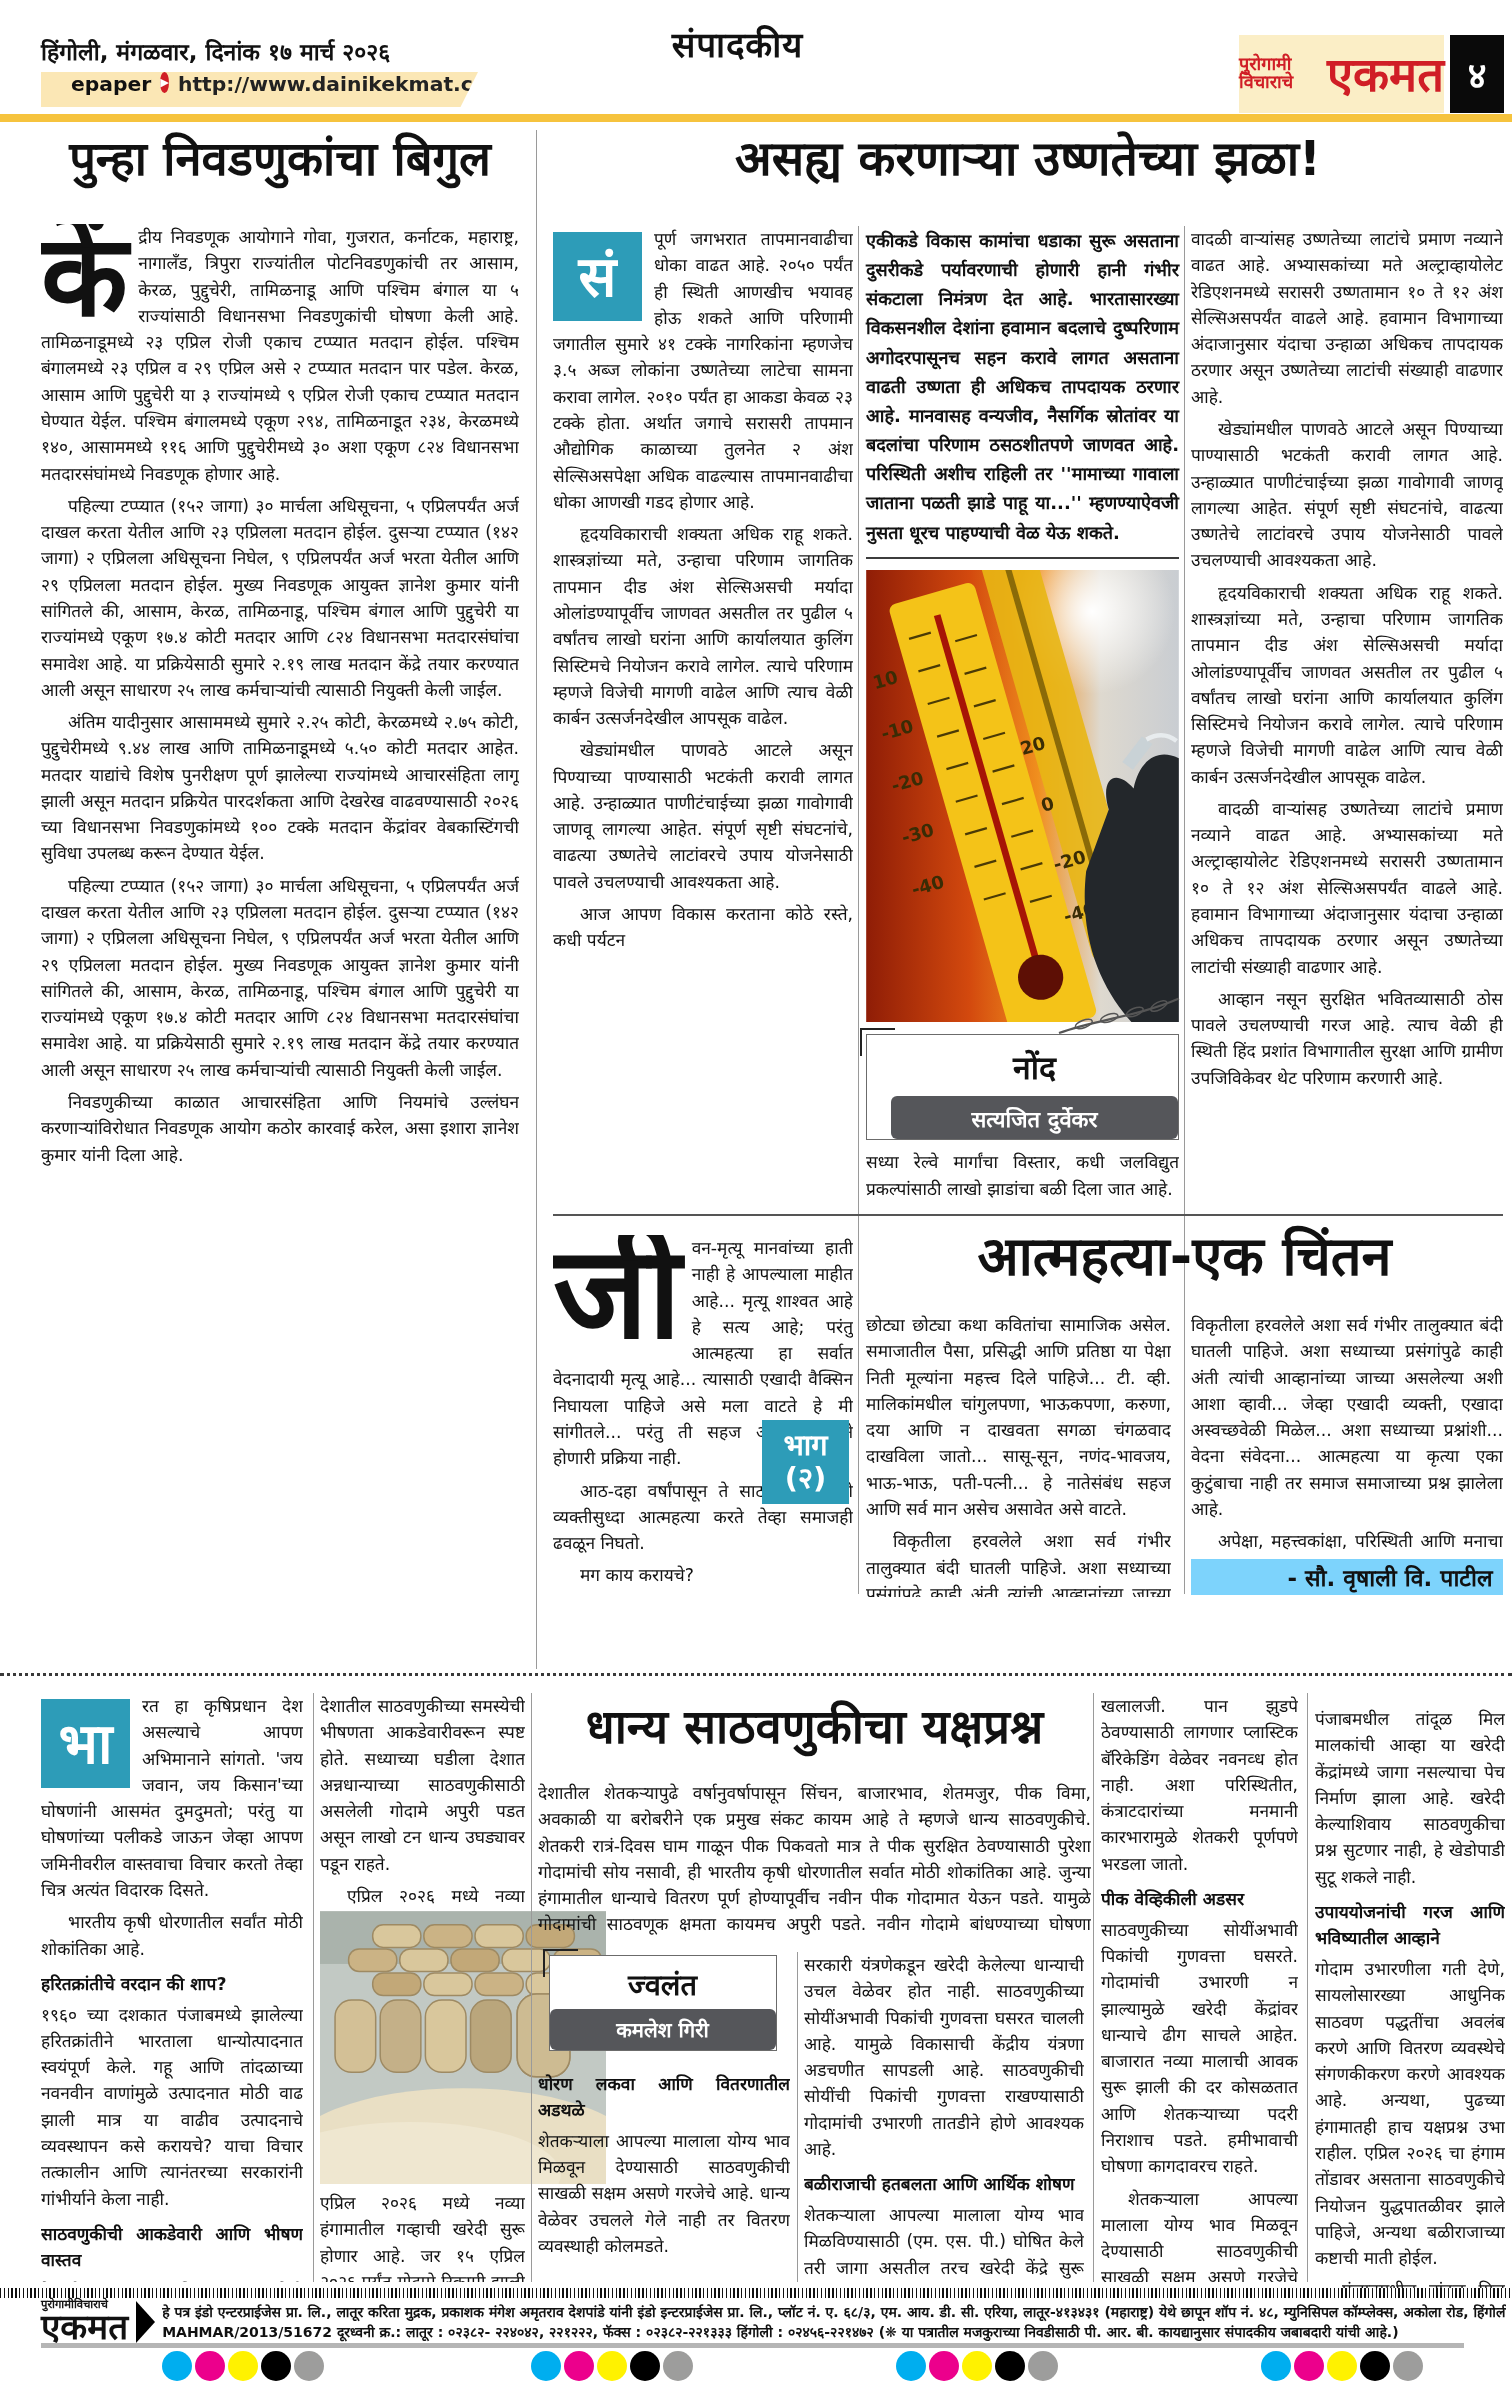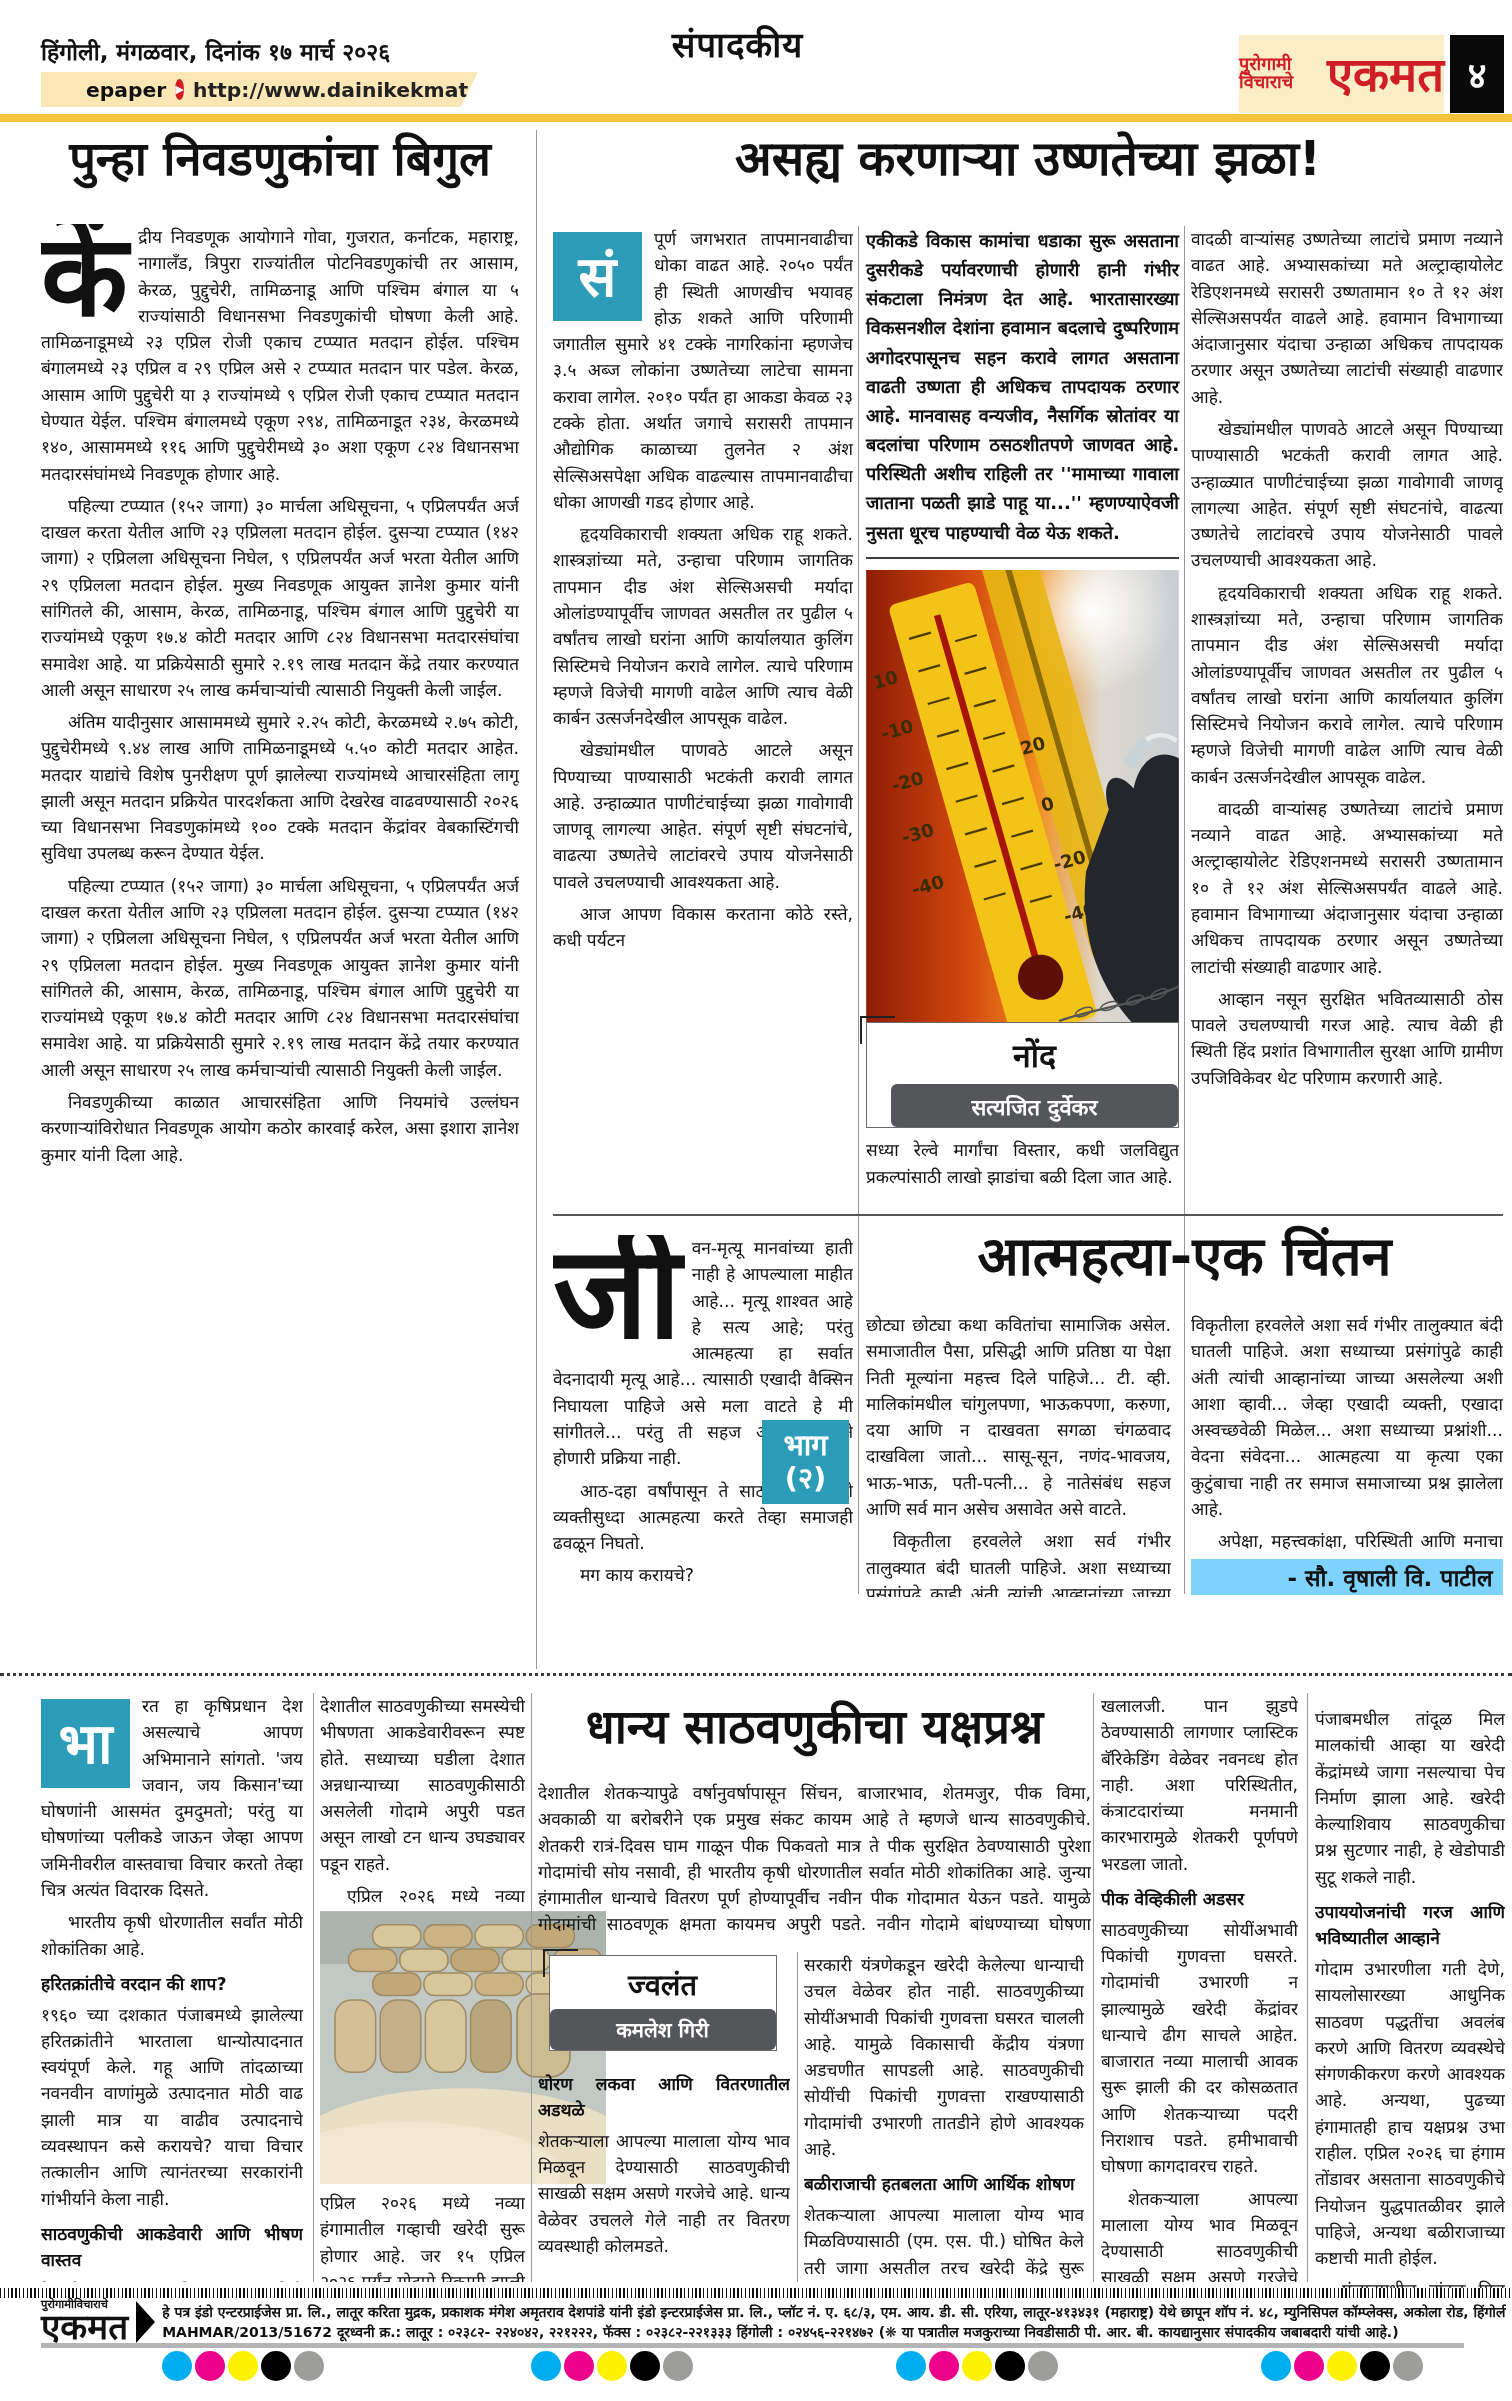--- a/index.html
+++ b/index.html
@@ -1,21 +1,21 @@
 <!DOCTYPE html>
 <html style="font-size:12px"><head>
 <meta charset="utf-8">
 <style>
   html,body{margin:0;padding:0;background:#d8d8d8;}
   .page{position:relative;width:1512px;height:2401px;background:#ffffff;
         font-family:"DejaVu Sans","Liberation Sans",sans-serif;color:#111;overflow:hidden;}
   
   .dateline{position:absolute;left:41px;top:35px;font-size:23px;font-weight:700;}
   .epaper-strip{position:absolute;left:41px;top:72px;width:437px;height:35px;background:#fbe7b5;
-        clip-path:polygon(0 0,100% 0,96% 100%,0 100%);display:flex;align-items:center;gap:9px;padding-left:45px;box-sizing:border-box;}
+        clip-path:polygon(0 0,100% 0,96% 100%,0 100%);display:flex;gap:9px;padding-left:30px;box-sizing:border-box;}
   .epaper-strip .lbl{font-size:20.3px;font-weight:700;}
   .epaper-icon{width:21px;height:21px;border-radius:50%;background:#d01e26;color:#fff;display:flex;
         align-items:center;justify-content:center;font-size:11.3px;}
   .epaper-strip .url{font-size:20.3px;font-weight:700;color:#222;text-decoration:none;}
   .section-title{position:absolute;left:504px;top:19.6px;width:467px;text-align:center;
         font-size:35px;font-weight:900;letter-spacing:0.8px;}
   .masthead{position:absolute;left:1239px;top:35px;width:205px;height:78px;background:#fbeec6;
         display:flex;flex-direction:row;align-items:center;justify-content:center;line-height:1;}
   .masthead .tag{color:#d01e26;font-size:18px;font-weight:800;margin-bottom:1.5px;}
   .masthead .name{color:#d01e26;font-size:47px;font-weight:900;}
@@ -161,21 +161,21 @@
             <text x="228" y="330">0</text>
           <text x="222" y="410">-20</text>
             <text x="216" y="480">-40</text>
         </g>
       </g>
       <path d="M415,600 L415,250 C385,235 362,255 355,290 C330,262 310,278 322,318 L292,400 C282,490 312,555 352,600 Z" fill="#23272b"></path>
       <path d="M340,255 l26,-34 14,10 -26,34 Z" fill="#c9d2d6"></path>
       <path d="M372,225 q22,-12 40,2" stroke="#eef3f5" stroke-width="6" fill="none" opacity=".8"></path>
     </svg>
 
-    <div class="notebox" style="padding-left:24px;">
+    <div class="notebox" style="margin-top:12px;padding-left:24px;">
       <svg class="branch" width="128" height="48" viewBox="0 0 170 64">
         <path d="M5,56 C55,38 110,34 165,10" stroke="#555" stroke-width="3" fill="none"></path>
         <ellipse cx="38" cy="44" rx="12" ry="5" fill="none" stroke="#555" stroke-width="2" transform="rotate(-20 38 44)"></ellipse>
         <ellipse cx="72" cy="36" rx="12" ry="5" fill="none" stroke="#555" stroke-width="2" transform="rotate(-18 72 36)"></ellipse>
         <ellipse cx="106" cy="28" rx="12" ry="5" fill="none" stroke="#555" stroke-width="2" transform="rotate(-22 106 28)"></ellipse>
         <ellipse cx="138" cy="20" rx="12" ry="5" fill="none" stroke="#555" stroke-width="2" transform="rotate(-28 138 20)"></ellipse>
       </svg>
       <span class="corner"></span>
       <div class="ttl">नोंद</div>
       <div class="author">सत्यजित दुर्वेकर</div>

